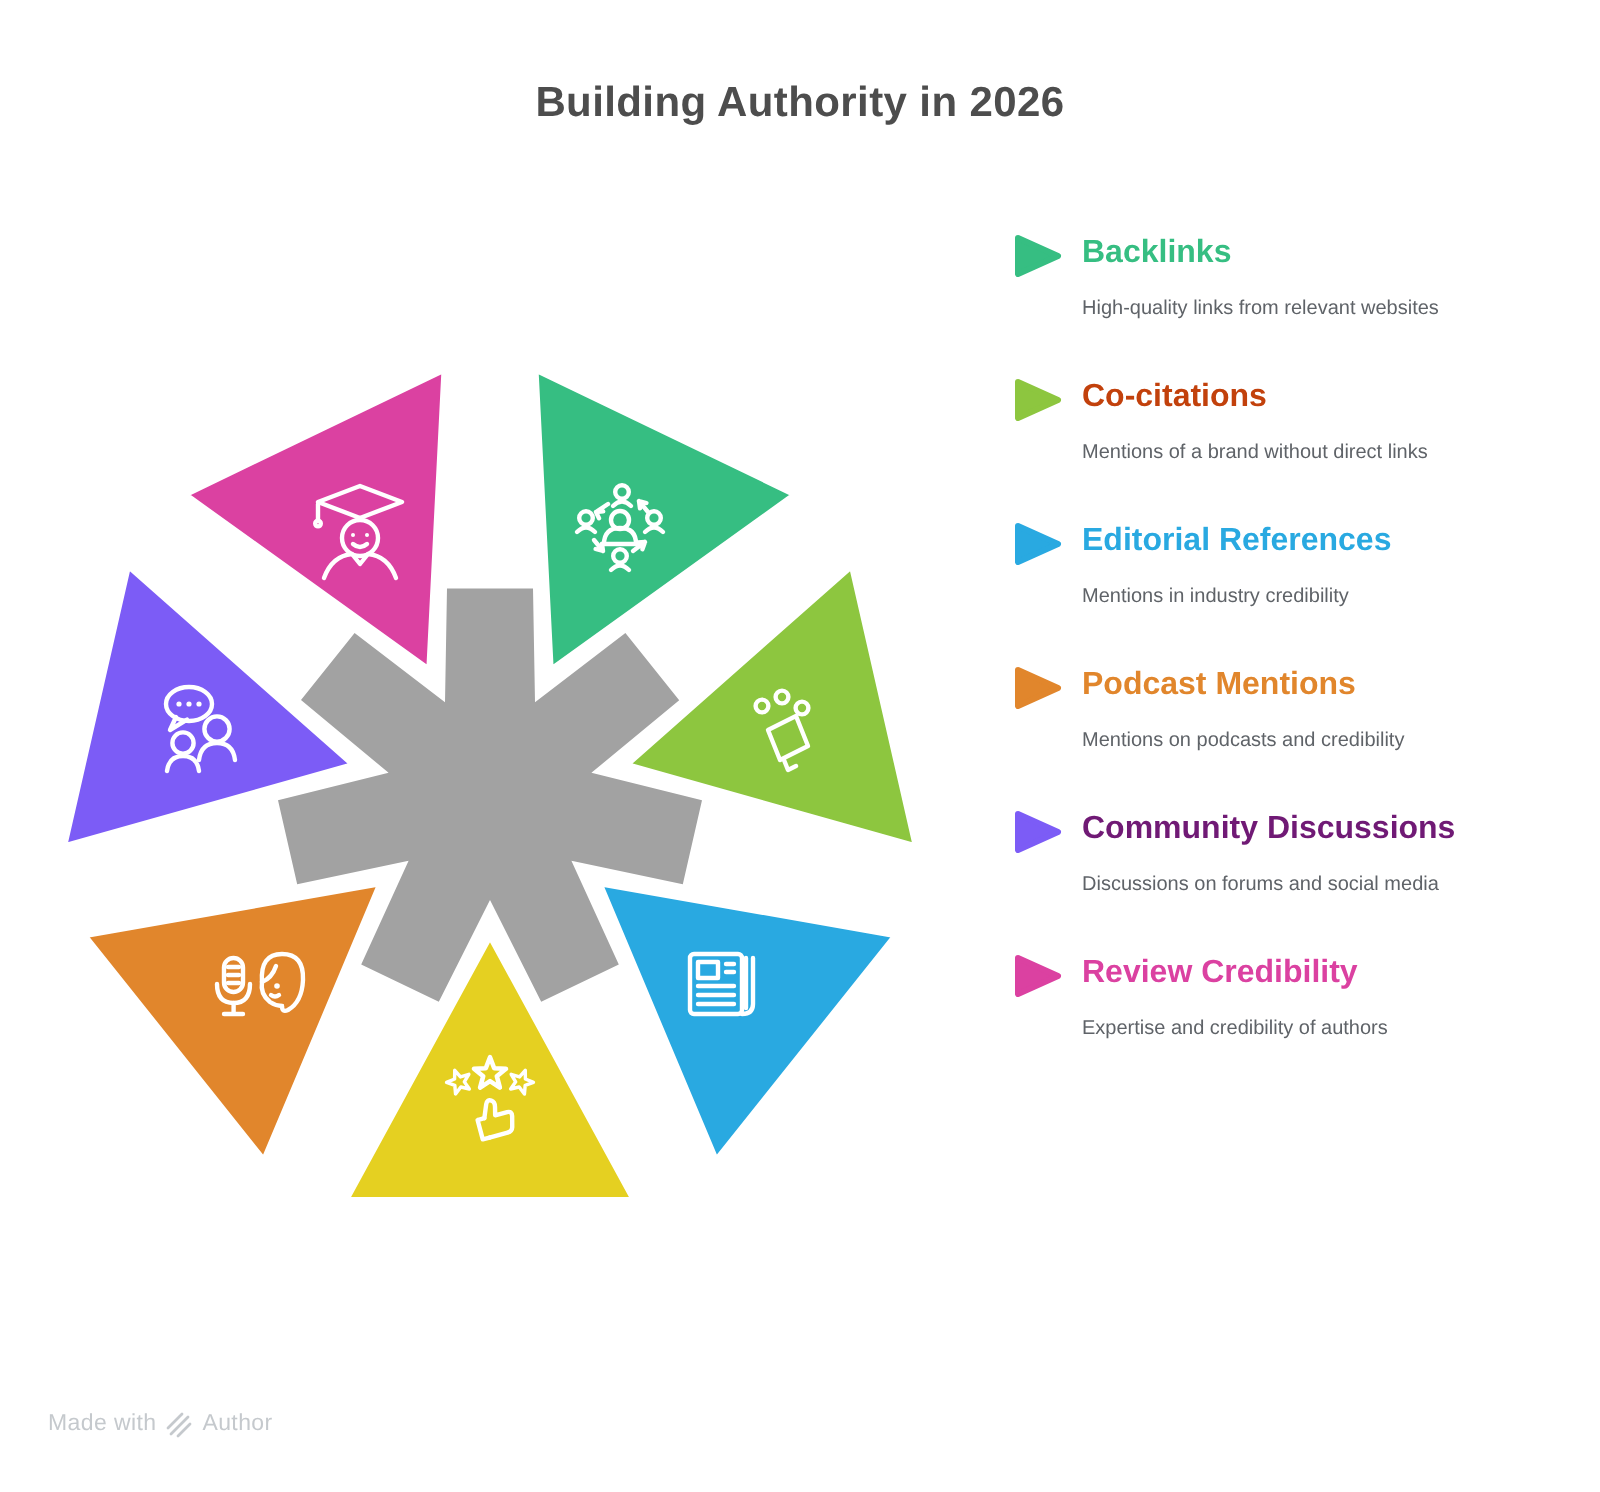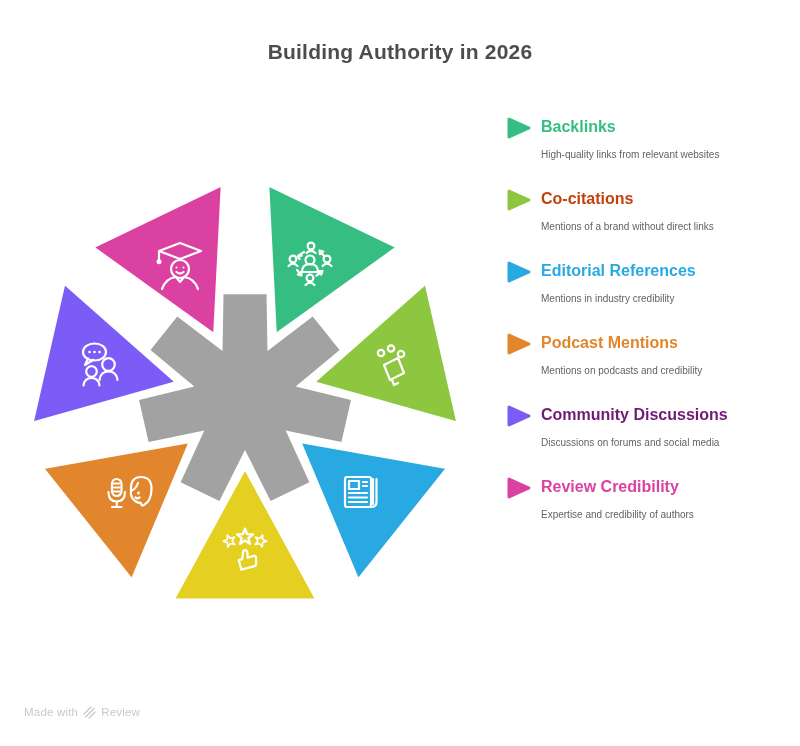--- a/index.html
+++ b/index.html
@@ -199,14 +199,14 @@
     </div>
   </div>
 
 </div>
 
 <div class="footer">
   <span>Made with</span>
   <svg class="napkin-logo" width="13" height="13" viewBox="0 0 13 13">
     <path d="M1,8 L8,1 M2.5,11 L11,2.5 M6,12 L12,6" stroke="#c5c9cd" stroke-width="1.4" fill="none" stroke-linecap="round"></path>
   </svg>
-  <span>Review</span>
+  <span>Author</span>
 </div>
 
 </body></html>

